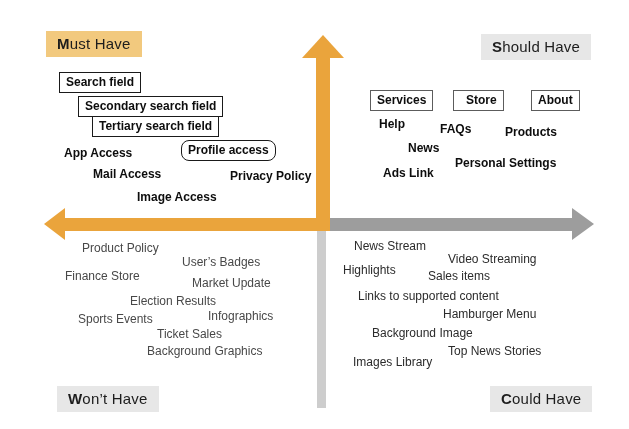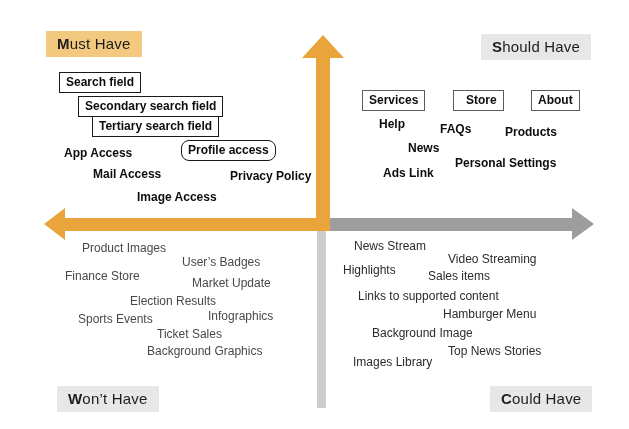--- a/index.html
+++ b/index.html
@@ -59,30 +59,30 @@
 
   <div>
       <div class="item q-must-have boxed" style="left: 59px; top: 72px;">Search field</div>
       <div class="item q-must-have boxed" style="left: 78px; top: 96px;">Secondary search field</div>
       <div class="item q-must-have boxed" style="left: 92px; top: 116px;">Tertiary search field</div>
       <div class="item q-must-have" style="left: 64px; top: 147px;">App Access</div>
       <div class="item q-must-have boxed" style="left: 181px; top: 140px; border-radius: 8px;">Profile access</div>
       <div class="item q-must-have" style="left: 93px; top: 168px;">Mail Access</div>
       <div class="item q-must-have" style="left: 182px; top: 170px; padding-left: 48px;">Privacy Policy</div>
       <div class="item q-must-have" style="left: 137px; top: 191px;">Image Access</div>
-      <div class="item q-should-have boxed" style="left: 362px; top: 90px;">Services</div>
+      <div class="item q-should-have boxed" style="left: 370px; top: 90px;">Services</div>
       <div class="item q-should-have boxed" style="left: 453px; top: 90px; padding-left: 12px;">Store</div>
       <div class="item q-should-have boxed" style="left: 531px; top: 90px;">About</div>
       <div class="item q-should-have" style="left: 379px; top: 118px;">Help</div>
       <div class="item q-should-have" style="left: 440px; top: 123px;">FAQs</div>
       <div class="item q-should-have" style="left: 505px; top: 126px;">Products</div>
       <div class="item q-should-have" style="left: 408px; top: 142px;">News</div>
       <div class="item q-should-have" style="left: 455px; top: 157px;">Personal Settings</div>
       <div class="item q-should-have" style="left: 383px; top: 167px;">Ads Link</div>
-      <div class="item q-wont-have" style="left: 82px; top: 242px;">Product Images</div>
+      <div class="item q-wont-have" style="left: 82px; top: 242px;">Product Policy</div>
       <div class="item q-wont-have" style="left: 182px; top: 256px;">User’s Badges</div>
       <div class="item q-wont-have" style="left: 65px; top: 270px;">Finance Store</div>
       <div class="item q-wont-have" style="left: 192px; top: 277px;">Market Update</div>
       <div class="item q-wont-have" style="left: 130px; top: 295px;">Election Results</div>
       <div class="item q-wont-have" style="left: 208px; top: 310px;">Infographics</div>
       <div class="item q-wont-have" style="left: 78px; top: 313px;">Sports Events</div>
       <div class="item q-wont-have" style="left: 157px; top: 328px;">Ticket Sales</div>
       <div class="item q-wont-have" style="left: 147px; top: 345px;">Background Graphics</div>
       <div class="item q-could-have" style="left: 354px; top: 240px;">News Stream</div>
       <div class="item q-could-have" style="left: 448px; top: 253px;">Video Streaming</div>

